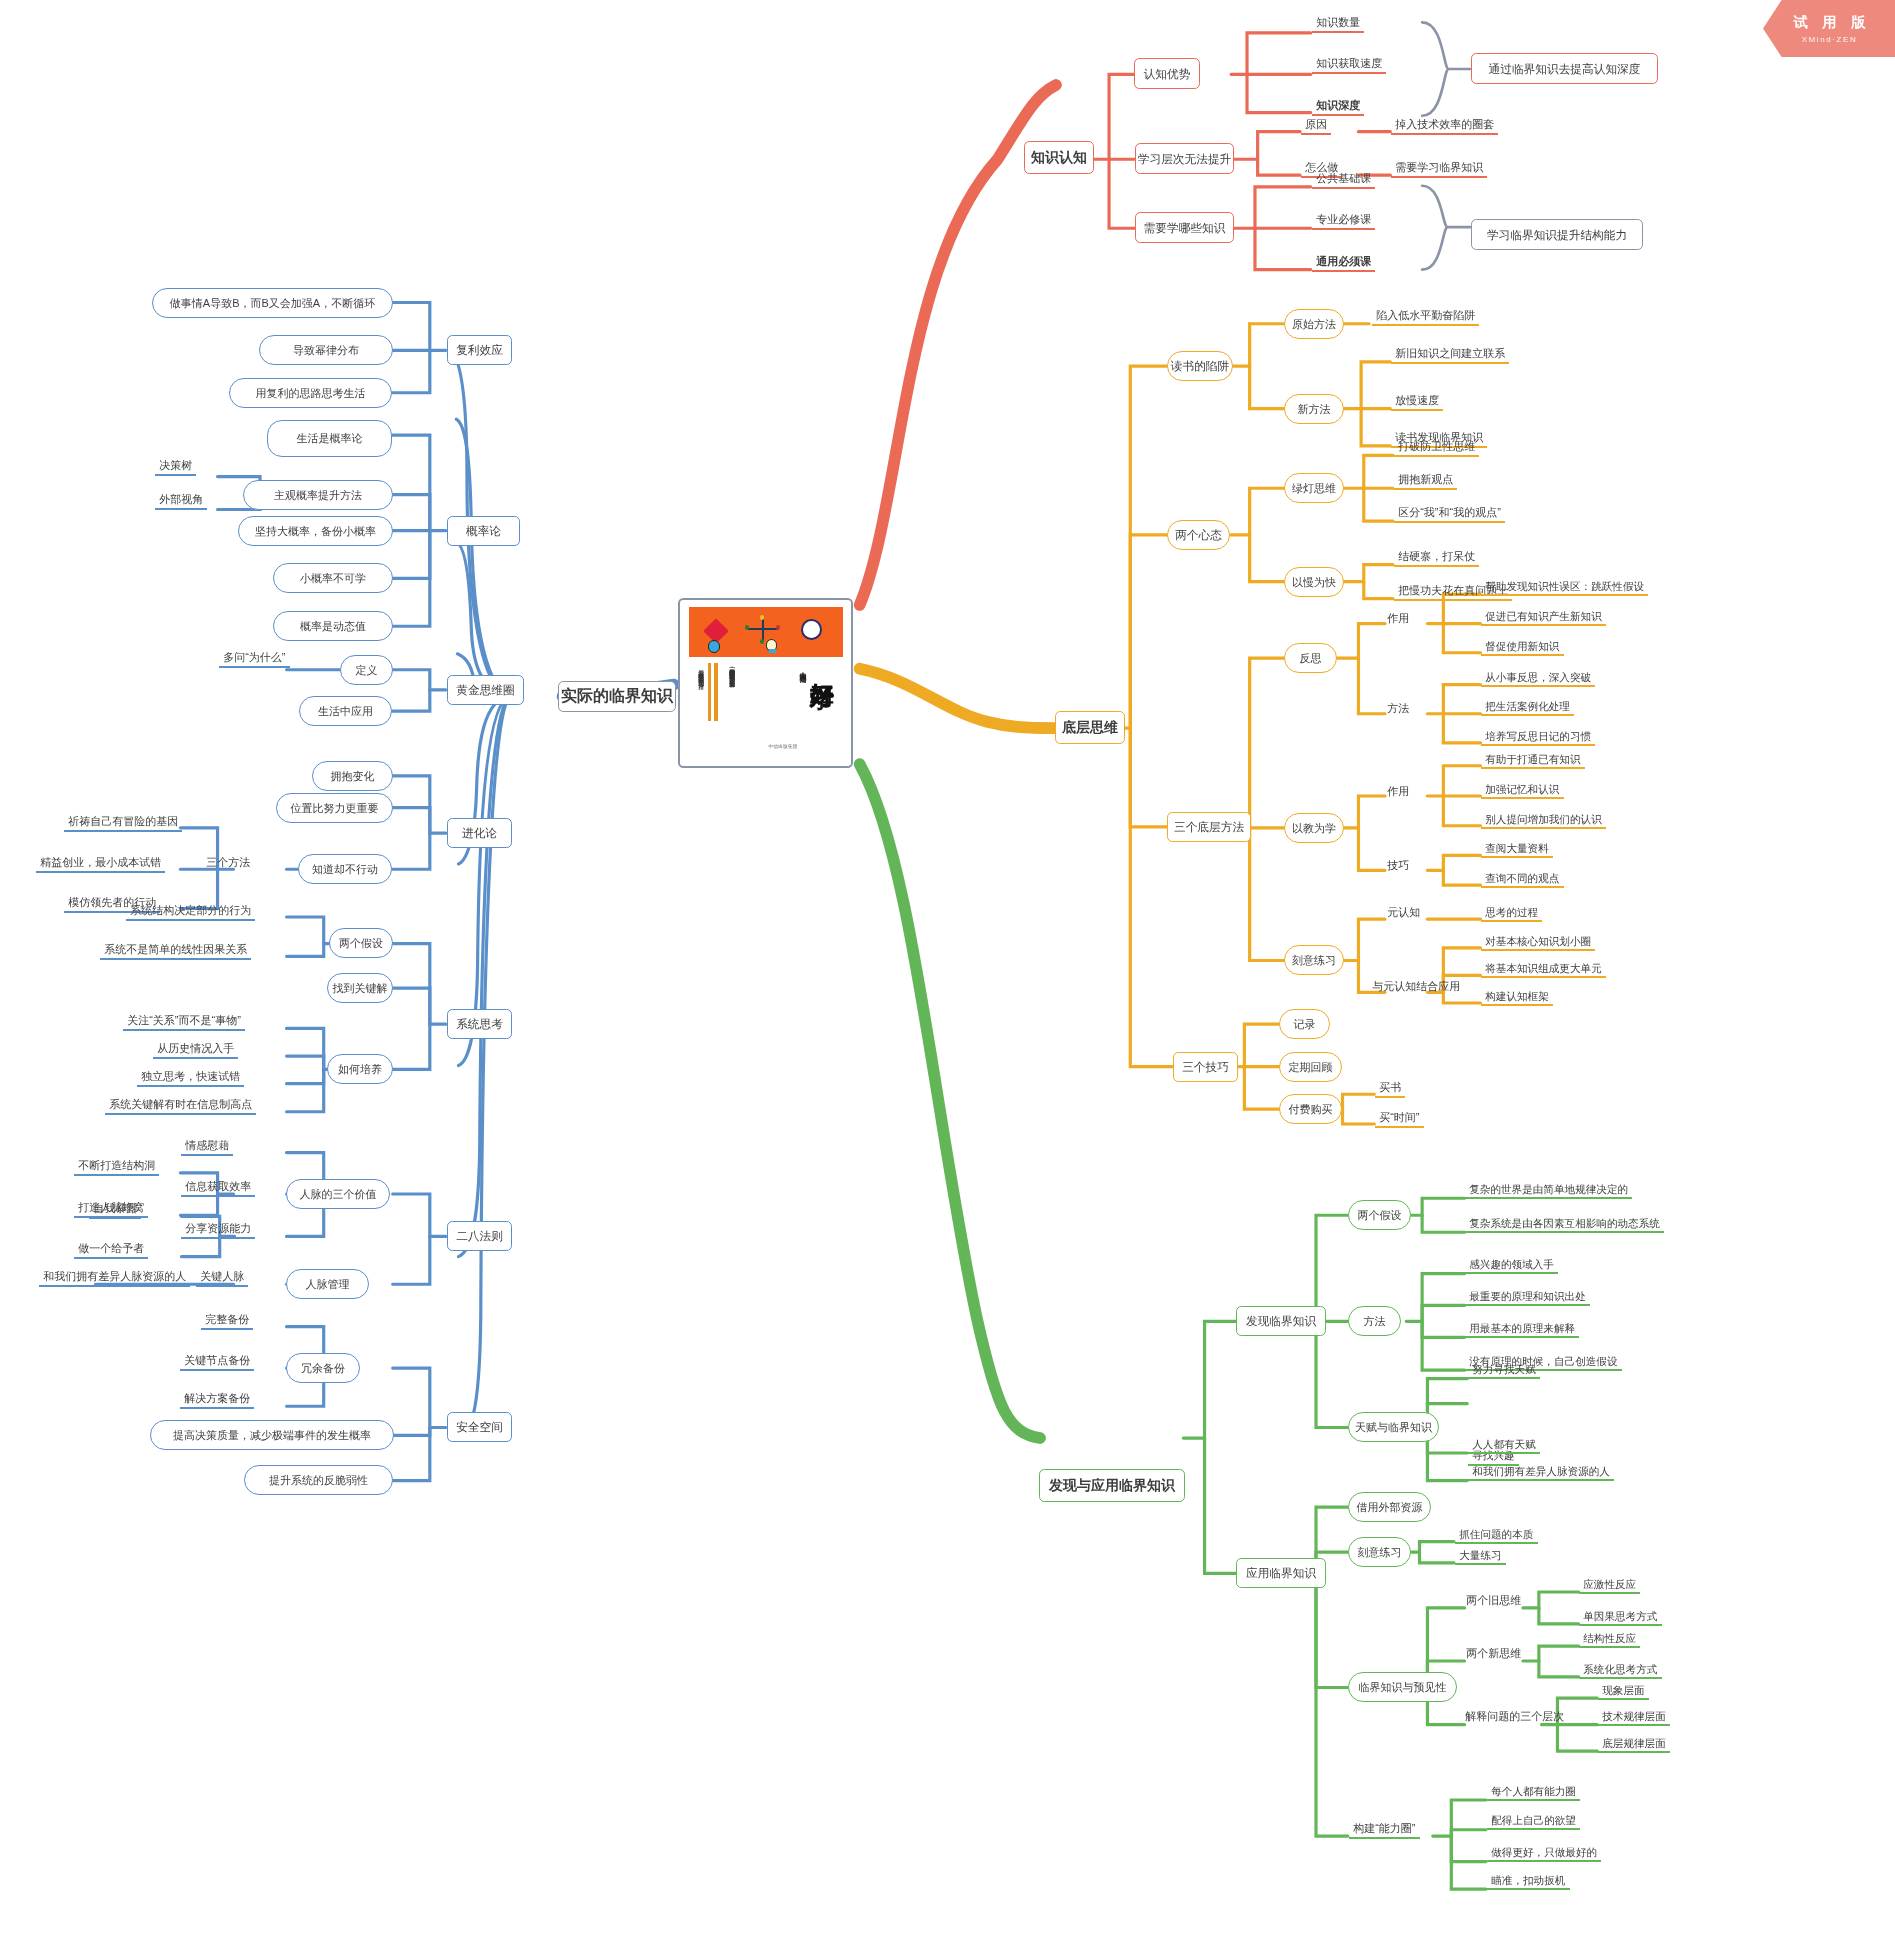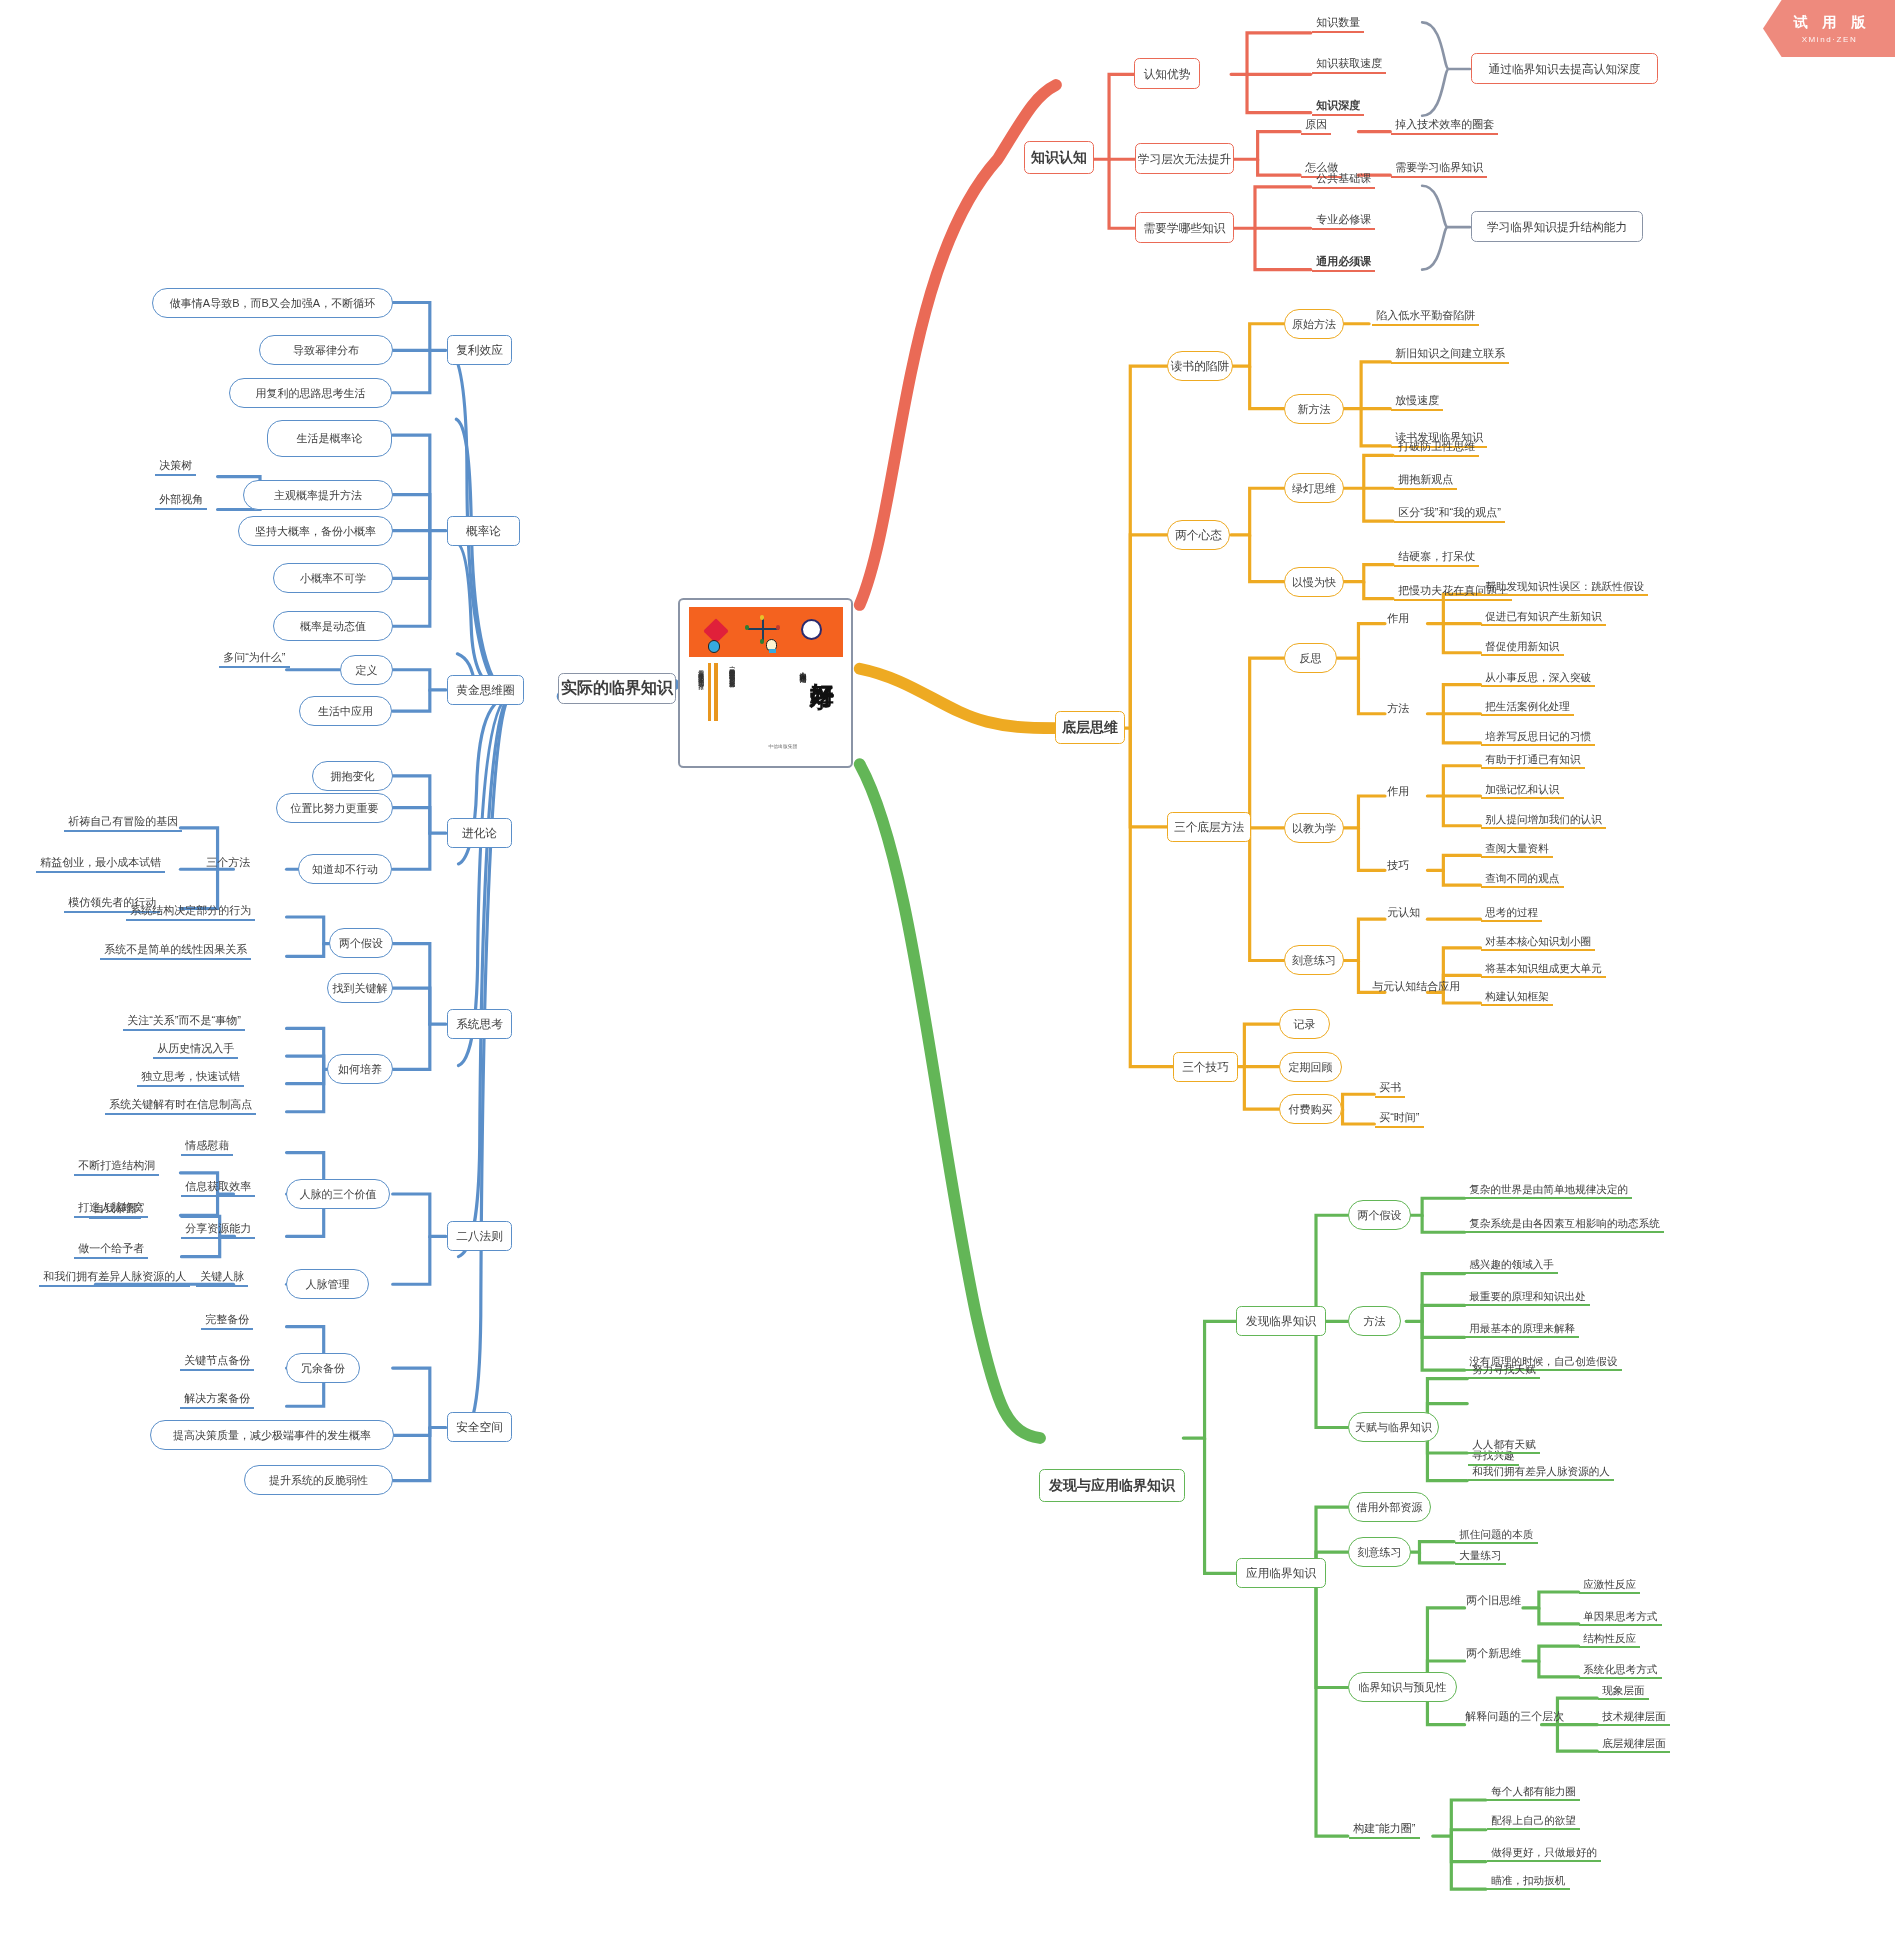--- a/index.html
+++ b/index.html
@@ -29,21 +29,21 @@
   .pill  { border:1.6px solid #888; border-radius:15px; padding:3.2px 8.5px; }
   
   .leaf  { border-bottom:2.1px solid #888; padding:1.1px 4.2px 2.1px 4.2px; background:transparent; }
   .plain { padding:1.1px 3.2px; background:transparent; }
 
   
   .c-red   { border-color:#ea6a56 !important; }
   .c-org   { border-color:#eeaa22 !important; }
   .c-grn   { border-color:#63b657 !important; }
   .c-blu   { border-color:#5b8fc9 !important; }
-  .c-gray  { border-color:#8a94a6 !important; }
+  .c-gray  { border-color:#8a94a6 !important;margin-top:8px; }
 
   .b1 { font-weight:700; font-size:16px; }
   .b2 { font-weight:700; font-size:14px; }
   .t22 { font-size:11.7px; }
   .t21 { font-size:11px; }
   .t20 { font-size:10.6px; }
   .bold { font-weight:700; }
 
   
   #center-card {

